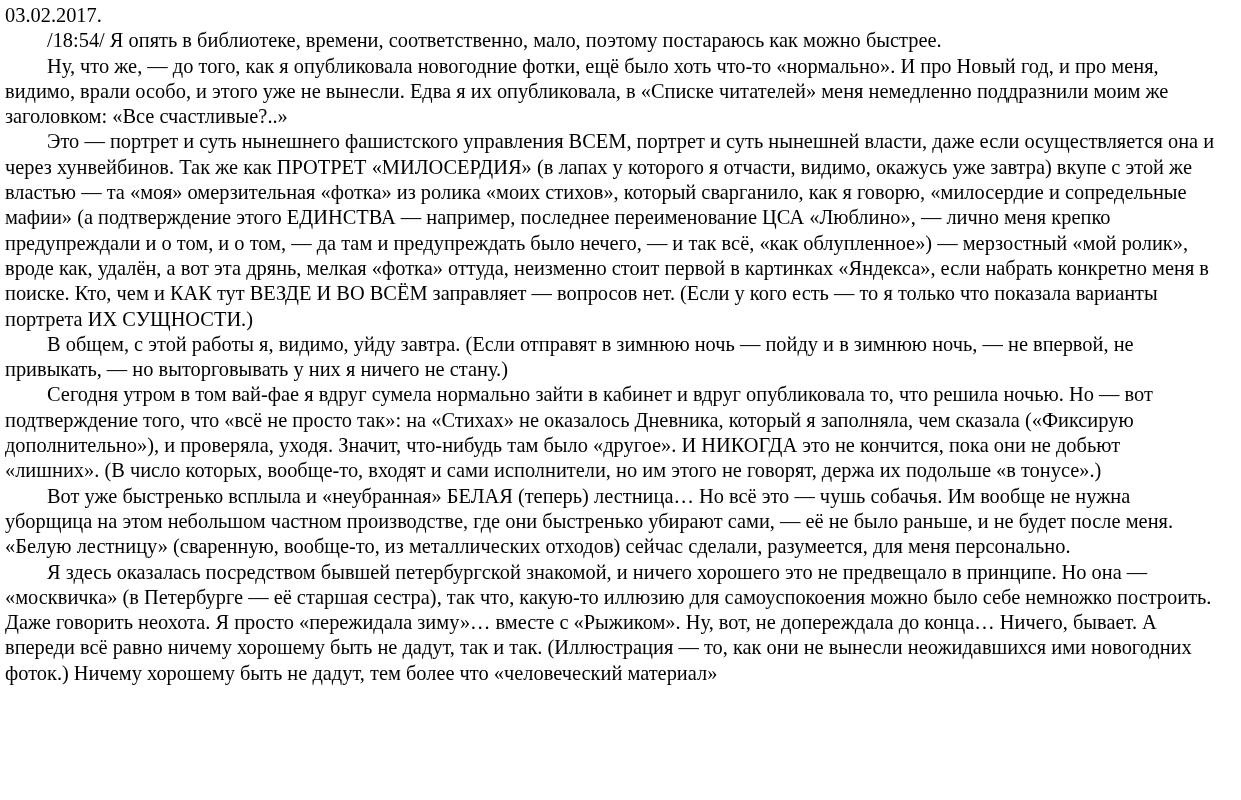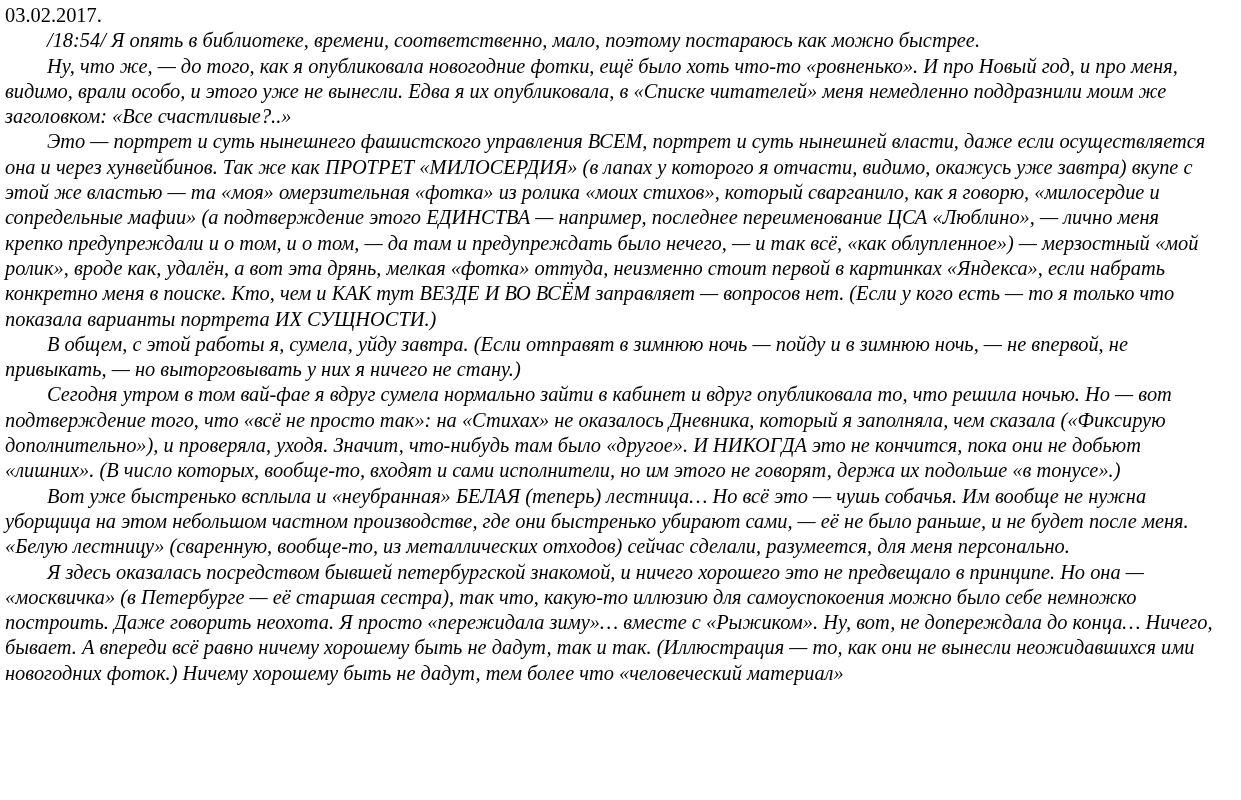--- a/index.html
+++ b/index.html
@@ -19,30 +19,29 @@
     font-size: 20.4px;
     line-height: 25.3px;
     text-align: left;
   }
   .page p {
     margin: 0;
     padding: 0;
   }
   .page p.indented {
     text-indent: 42px;
-    font-style: italic;
   }
 </style>
 </head>
 <body>
 
 <main class="page">
   <p>03.02.2017.</p>
   <div>
       <p class="indented">/18:54/ Я опять в библиотеке, времени, соответственно, мало, поэтому постараюсь как можно быстрее.</p>
-      <p class="indented">Ну, что же, — до того, как я опубликовала новогодние фотки, ещё было хоть что-то «ровненько». И про Новый год, и про меня, видимо, врали особо, и этого уже не вынесли. Едва я их опубликовала, в «Списке читателей» меня немедленно поддразнили моим же заголовком: «Все счастливые?..»</p>
+      <p class="indented">Ну, что же, — до того, как я опубликовала новогодние фотки, ещё было хоть что-то «нормально». И про Новый год, и про меня, видимо, врали особо, и этого уже не вынесли. Едва я их опубликовала, в «Списке читателей» меня немедленно поддразнили моим же заголовком: «Все счастливые?..»</p>
       <p class="indented">Это — портрет и суть нынешнего фашистского управления ВСЕМ, портрет и суть нынешней власти, даже если осуществляется она и через хунвейбинов. Так же как ПРОТРЕТ «МИЛОСЕРДИЯ» (в лапах у которого я отчасти, видимо, окажусь уже завтра) вкупе с этой же властью — та «моя» омерзительная «фотка» из ролика «моих стихов», который сварганило, как я говорю, «милосердие и сопредельные мафии» (а подтверждение этого ЕДИНСТВА — например, последнее переименование ЦСА «Люблино», — лично меня крепко предупреждали и о том, и о том, — да там и предупреждать было нечего, — и так всё, «как облупленное») — мерзостный «мой ролик», вроде как, удалён, а вот эта дрянь, мелкая «фотка» оттуда, неизменно стоит первой в картинках «Яндекса», если набрать конкретно меня в поиске. Кто, чем и КАК тут ВЕЗДЕ И ВО ВСЁМ заправляет — вопросов нет. (Если у кого есть — то я только что показала варианты портрета ИХ СУЩНОСТИ.)</p>
-      <p class="indented">В общем, с этой работы я, сумела, уйду завтра. (Если отправят в зимнюю ночь — пойду и в зимнюю ночь, — не впервой, не привыкать, — но выторговывать у них я ничего не стану.)</p>
+      <p class="indented">В общем, с этой работы я, видимо, уйду завтра. (Если отправят в зимнюю ночь — пойду и в зимнюю ночь, — не впервой, не привыкать, — но выторговывать у них я ничего не стану.)</p>
       <p class="indented">Сегодня утром в том вай-фае я вдруг сумела нормально зайти в кабинет и вдруг опубликовала то, что решила ночью. Но — вот подтверждение того, что «всё не просто так»: на «Стихах» не оказалось Дневника, который я заполняла, чем сказала («Фиксирую дополнительно»), и проверяла, уходя. Значит, что-нибудь там было «другое». И НИКОГДА это не кончится, пока они не добьют «лишних». (В число которых, вообще-то, входят и сами исполнители, но им этого не говорят, держа их подольше «в тонусе».)</p>
       <p class="indented">Вот уже быстренько всплыла и «неубранная» БЕЛАЯ (теперь) лестница… Но всё это — чушь собачья. Им вообще не нужна уборщица на этом небольшом частном производстве, где они быстренько убирают сами, — её не было раньше, и не будет после меня. «Белую лестницу» (сваренную, вообще-то, из металлических отходов) сейчас сделали, разумеется, для меня персонально.</p>
       <p class="indented">Я здесь оказалась посредством бывшей петербургской знакомой, и ничего хорошего это не предвещало в принципе. Но она — «москвичка» (в Петербурге — её старшая сестра), так что, какую-то иллюзию для самоуспокоения можно было себе немножко построить. Даже говорить неохота. Я просто «пережидала зиму»… вместе с «Рыжиком». Ну, вот, не допереждала до конца… Ничего, бывает. А впереди всё равно ничему хорошему быть не дадут, так и так. (Иллюстрация — то, как они не вынесли неожидавшихся ими новогодних фоток.) Ничему хорошему быть не дадут, тем более что «человеческий материал»</p>
     </div>
 </main>
 
 </body></html>

